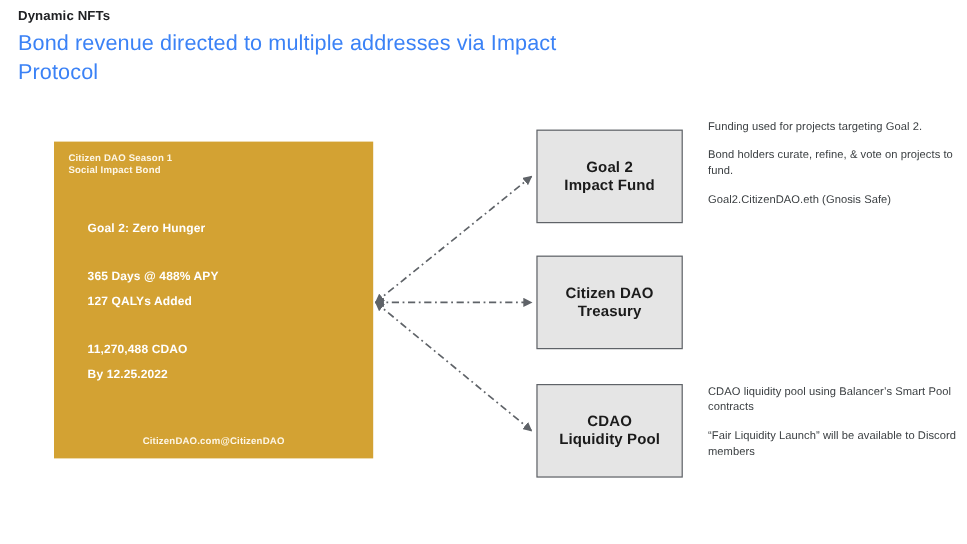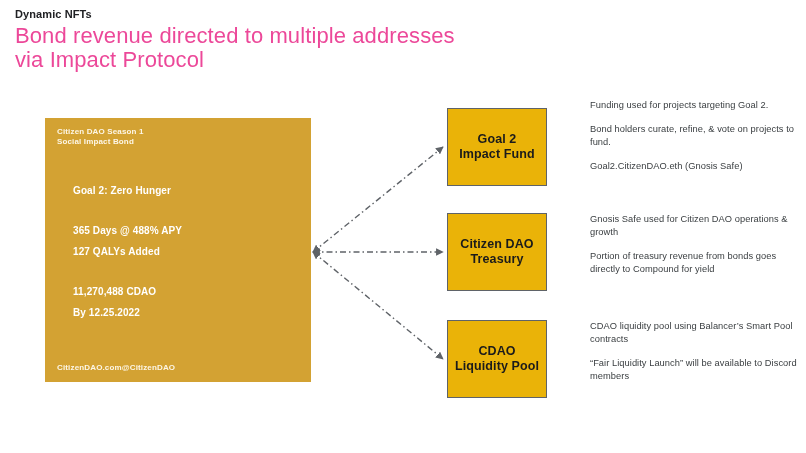--- a/index.html
+++ b/index.html
@@ -13,21 +13,21 @@
   }
   #slide{position:absolute;left:0;top:0;width:806px;height:453px;}
 
   
   #heading{position:absolute;left:15px;top:7px;width:470px;}
   #eyebrow{
     font-size:11px;font-weight:bold;color:#202124;
     letter-spacing:.1px;line-height:14px;margin:0 0 3px 0;
   }
   #deck-title{
-    font-size:22px;font-weight:400;color:#ec4899;
+    font-size:18px;font-weight:400;color:#3b82f6;
     line-height:24px;margin:0;letter-spacing:.1px;
   }
 
   
   #bond-card{
     position:absolute;left:45px;top:118px;width:266px;height:264px;
     background:#d3a233;
     box-sizing:border-box;
     padding:9px 12px 9px 12px;
   }
@@ -40,33 +40,33 @@
   #card-body{
     position:absolute;left:28px;top:62px;right:12px;
   }
   .card-line{
     font-size:10px;font-weight:bold;color:#ffffff;
     line-height:21px;letter-spacing:.1px;white-space:nowrap;
   }
   .card-gap{height:19px;}
   #card-footer-row{
     position:absolute;left:12px;right:12px;bottom:9px;
-    display:flex;justify-content:flex-start;align-items:flex-end;
+    display:flex;justify-content:center;align-items:flex-end;
     font-size:8px;font-weight:bold;color:#fdf6e6;letter-spacing:.15px;
     line-height:10px;
   }
 
   
   #connectors{position:absolute;left:0;top:0;width:806px;height:453px;
     pointer-events:none;}
 
   
   .dest-box{
-    position:absolute;left:447px;width:100px;height:78px;
-    border:1.6px solid #5f6368;background:#eab308;
+    position:absolute;left:447px;width:122px;height:78px;
+    border:1.6px solid #5f6368;background:#e5e5e5;
     box-sizing:border-box;
     display:flex;align-items:center;justify-content:center;
   }
   #box-goal2{top:108px;}
   #box-treasury{top:213px;}
   #box-liquidity{top:320px;}
   .dest-label{
     font-size:12.5px;font-weight:bold;color:#1b1b1b;
     line-height:15.5px;text-align:center;letter-spacing:.1px;
   }
@@ -151,23 +151,19 @@
       <span>Liquidity Pool</span>
     </div>
   </div>
 
   <div class="note-group" id="notes-goal2">
     <p class="note-p">Funding used for projects targeting Goal 2.</p>
     <p class="note-p">Bond holders curate, refine, &amp; vote on projects to fund.</p>
     <p class="note-p">Goal2.CitizenDAO.eth (Gnosis Safe)</p>
   </div>
 
-  <div class="note-group" id="notes-treasury">
-    <p class="note-p">Gnosis Safe used for Citizen DAO operations &amp; growth</p>
-    <p class="note-p">Portion of treasury revenue from bonds goes directly to Compound for yield</p>
-  </div>
 
   <div class="note-group" id="notes-liquidity">
     <p class="note-p">CDAO liquidity pool using Balancer’s Smart Pool contracts</p>
     <p class="note-p">“Fair Liquidity Launch” will be available to Discord members</p>
   </div>
 
 </div>
 
 </body></html>

